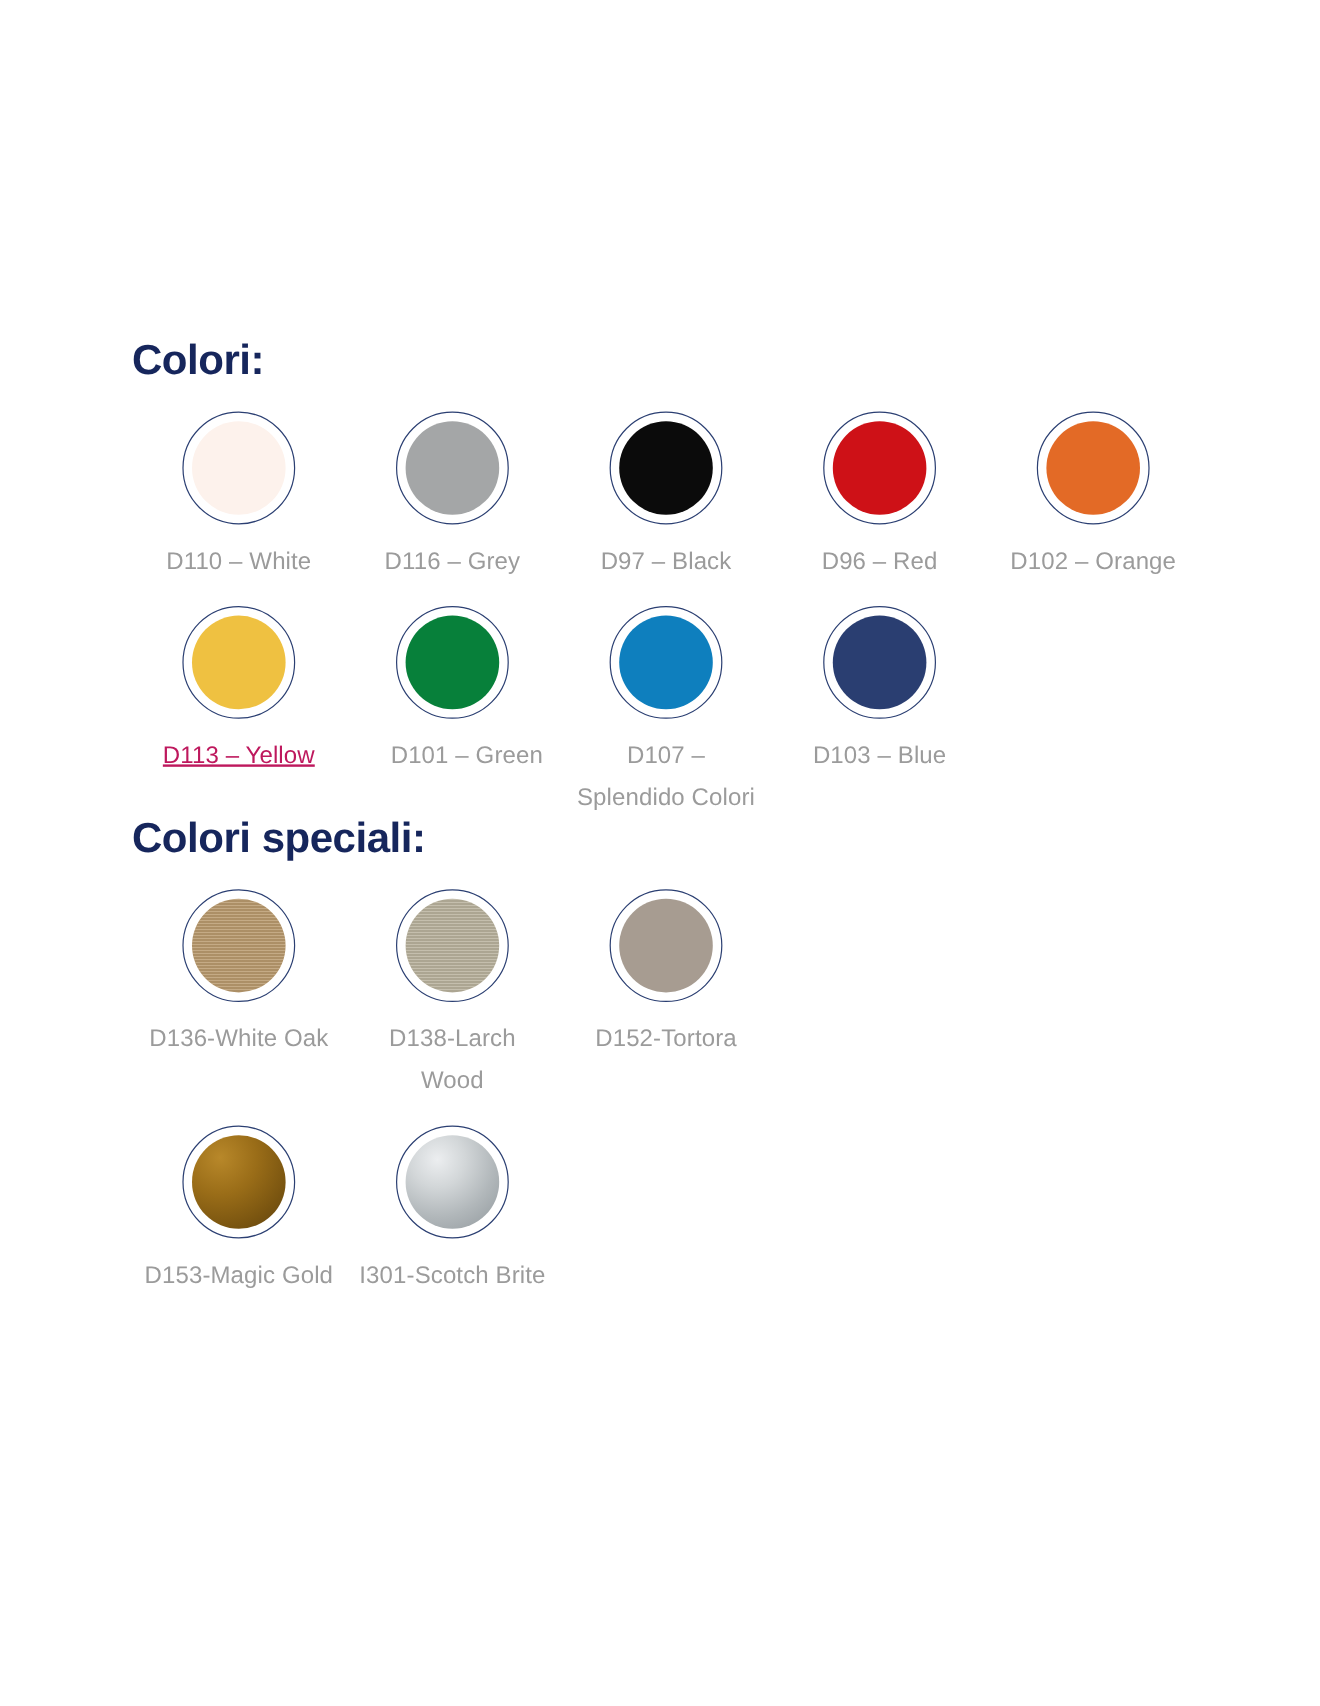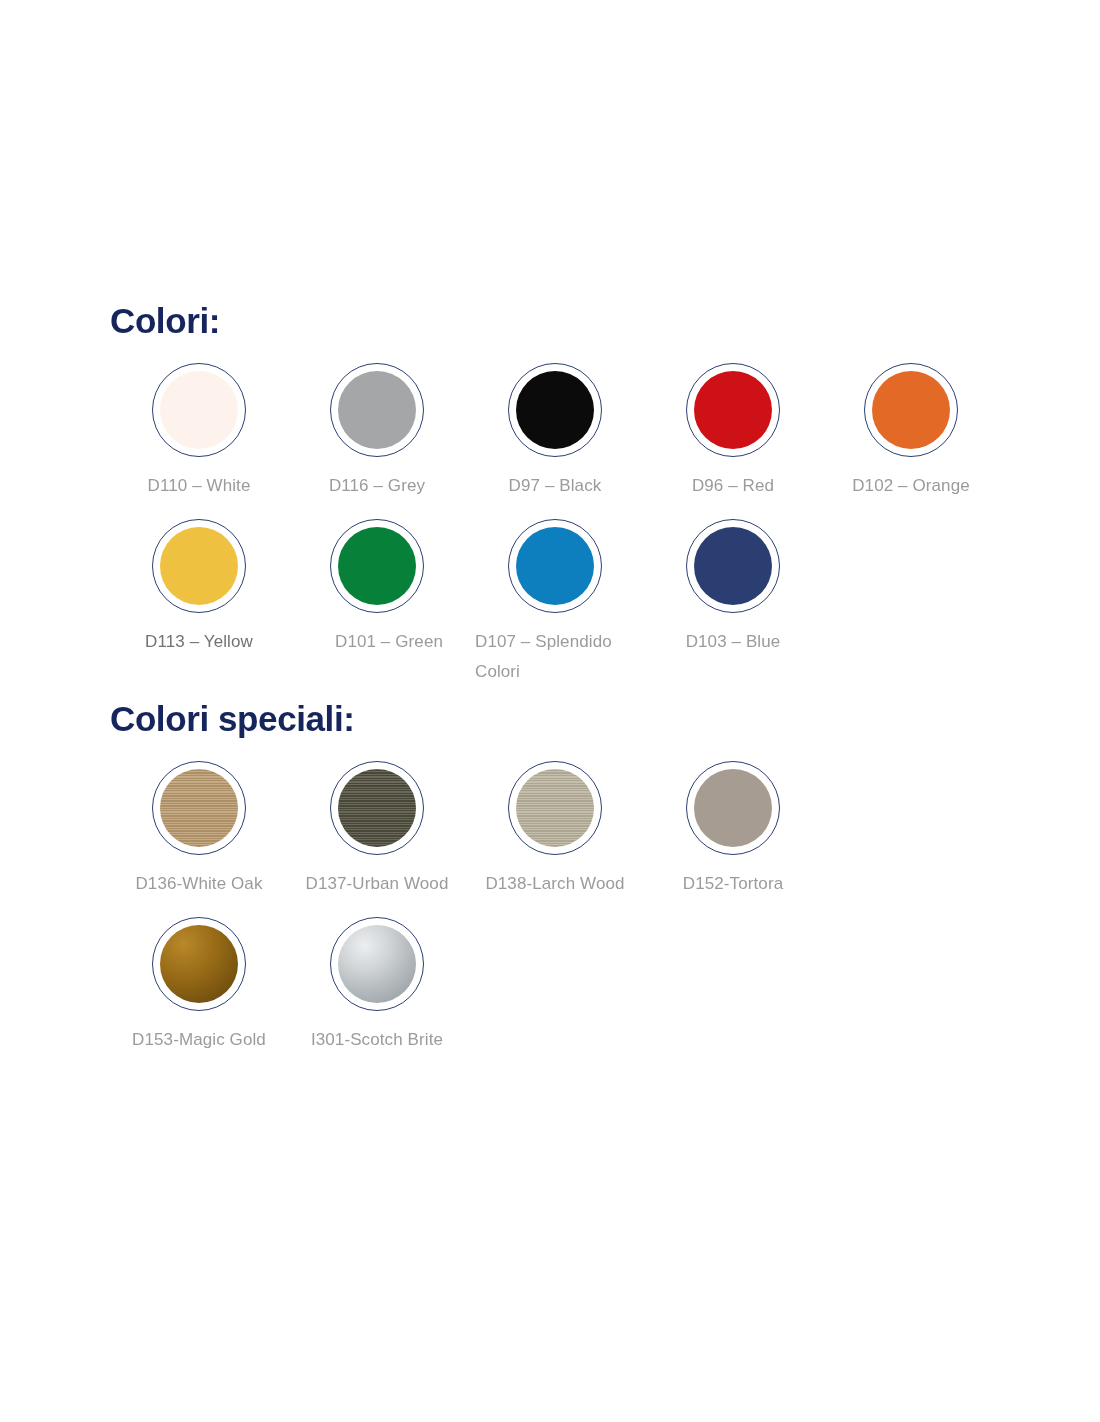--- a/index.html
+++ b/index.html
@@ -15,21 +15,20 @@
     overflow: hidden;
     position: relative;
   }
 
   .page {
     position: absolute;
     left: 0;
     top: 0;
     width: 1100px;
     height: 1150px;
-    margin-top: 20px;
   }
 
   
   .section {
     position: absolute;
     left: 110px;
     width: 900px;
   }
   #section-colori  { top: 282px; }
   #section-speciali { top: 680px; }
@@ -100,23 +99,23 @@
       to right,
       rgba(255,255,255,0.13) 0px,
       rgba(255,255,255,0.13) 1px,
       rgba(0,0,0,0.06) 1px,
       rgba(0,0,0,0.06) 3px
     );
   }
 
   .swatch-label {
     margin-top: 14px;
-    font-size: 17px;
+    font-size: 20px;
     color: #9b9b9b;
-    text-align: left;
+    text-align: center;
     line-height: 1.75;
     max-width: 160px;
     letter-spacing: 0.1px;
   }
 </style>
 </head>
 <body>
 
 <div class="page">
 
@@ -153,21 +152,21 @@
               <div class="swatch-disc" style="background: #e36a26;"></div>
             </div>
             <div class="swatch-label" style="color: rgb(155, 155, 155);">D102 – Orange</div>
           </div>
         </div>
         <div class="swatch-row">
           <div class="swatch-cell">
             <div class="swatch-ring" style="border-color: rgb(43, 63, 114);">
               <div class="swatch-disc" style="background: #efc141;"></div>
             </div>
-            <div class="swatch-label" style="color: #737373;">D113 – Yellow</div>
+            <div class="swatch-label" style="color: #be185d; text-decoration: underline;">D113 – Yellow</div>
           </div>
           <div class="swatch-cell">
             <div class="swatch-ring" style="border-color: rgb(43, 63, 114);">
               <div class="swatch-disc" style="background: #07803a;"></div>
             </div>
             <div class="swatch-label" style="color: rgb(155, 155, 155); padding-left: 24px;">D101 – Green</div>
           </div>
           <div class="swatch-cell">
             <div class="swatch-ring" style="border-color: rgb(43, 63, 114);">
               <div class="swatch-disc" style="background: #0e7fbe;"></div>
@@ -189,26 +188,20 @@
     <div id="grid-speciali">
         <div class="swatch-row">
           <div class="swatch-cell">
             <div class="swatch-ring" style="border-color: rgb(43, 63, 114);">
               <div class="swatch-disc grain" style="background: #b99a6e;"></div>
             </div>
             <div class="swatch-label" style="color: rgb(155, 155, 155);">D136-White Oak</div>
           </div>
           <div class="swatch-cell">
             <div class="swatch-ring" style="border-color: rgb(43, 63, 114);">
-              <div class="swatch-disc grain" style="background: #4e4c3c;"></div>
-            </div>
-            <div class="swatch-label" style="color: rgb(155, 155, 155);">D137-Urban Wood</div>
-          </div>
-          <div class="swatch-cell">
-            <div class="swatch-ring" style="border-color: rgb(43, 63, 114);">
               <div class="swatch-disc grain" style="background: #b9b29d;"></div>
             </div>
             <div class="swatch-label" style="color: rgb(155, 155, 155);">D138-Larch Wood</div>
           </div>
           <div class="swatch-cell">
             <div class="swatch-ring" style="border-color: rgb(43, 63, 114);">
               <div class="swatch-disc" style="background: #a79c91;"></div>
             </div>
             <div class="swatch-label" style="color: rgb(155, 155, 155);">D152-Tortora</div>
           </div>

